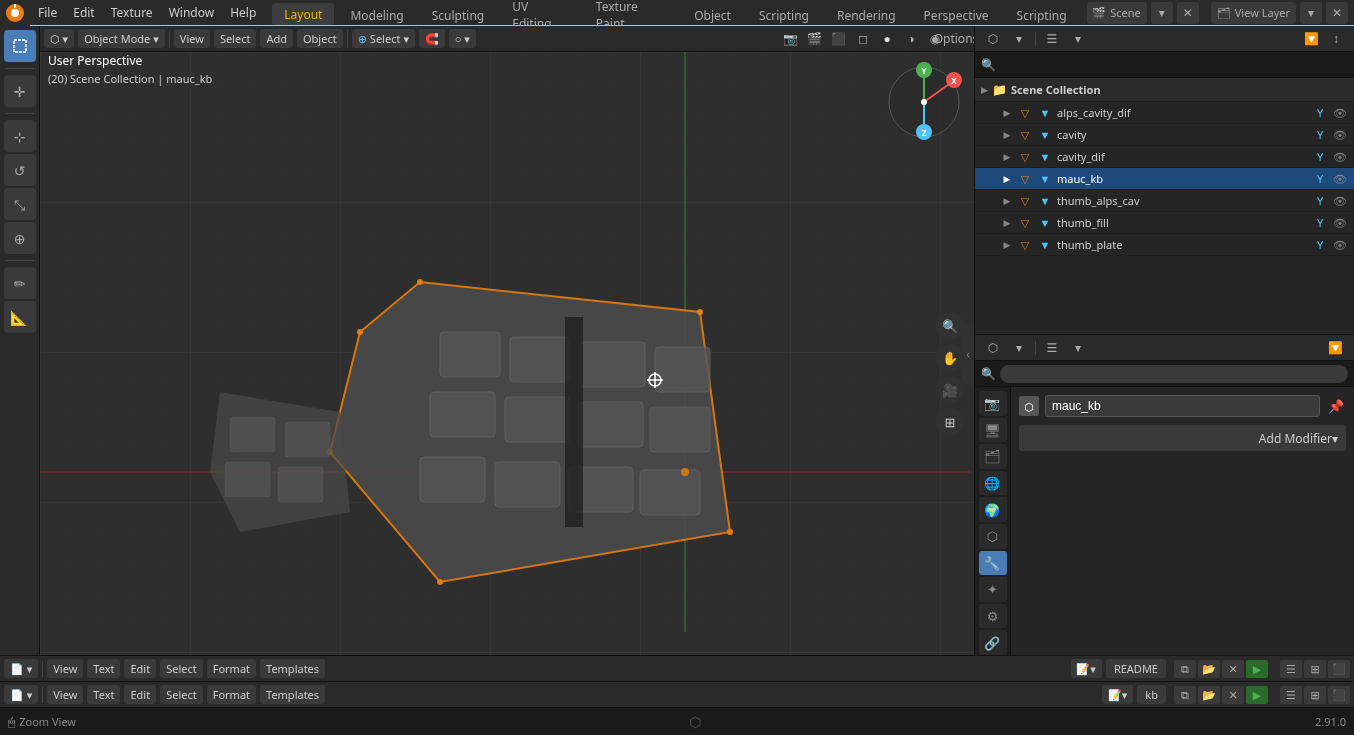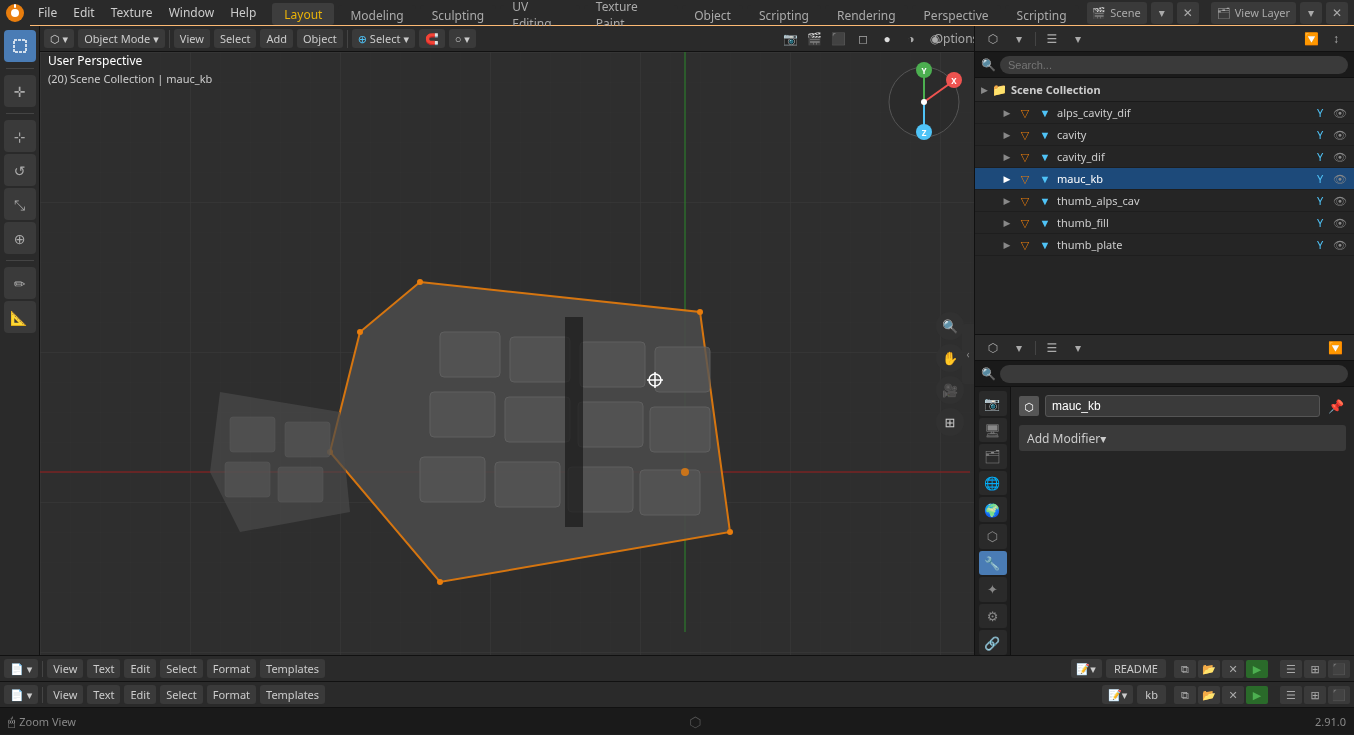--- a/index.html
+++ b/index.html
@@ -413,21 +413,21 @@
       cursor: pointer;
       font-size: 13px;
     }
     .add-modifier-btn {
       width: 100%;
       height: 26px;
       background: #3a3a3a;
       border-radius: 3px;
       display: flex;
       align-items: center;
-      justify-content: flex-start;
+      justify-content: flex-end;
       padding: 0 8px;
       cursor: pointer;
       color: #ccc;
       font-size: 12px;
     }
 
     .properties-search {
       height: 26px;
       background: #1a1a1a;
       display: flex;
@@ -801,21 +801,20 @@
           <div class="panel-icon-btn">▾</div>
         </div>
         <div class="panel-icons">
           <div class="panel-icon-btn">🔽</div>
           <div class="panel-icon-btn">↕</div>
         </div>
       </div>
 
       <div class="outliner-search">
         <span style="color:#888; font-size:12px;">🔍</span>
-        <input type="text" placeholder="Search..." style="flex: 1 1 0%; background: rgb(58, 58, 58); border: none; border-radius: 10px; padding: 2px 8px; color: rgb(204, 204, 204); font-size: 11px; outline: none; height: 18px;">
       </div>
 
       <div class="scene-collection-header">
         <span style="color:#888; font-size:9px;">▶</span>
         <span style="font-size:12px; color:#ccc;">📁</span>
         <span class="scene-collection-label">Scene Collection</span>
       </div>
 
       <div class="outliner-content">
 

